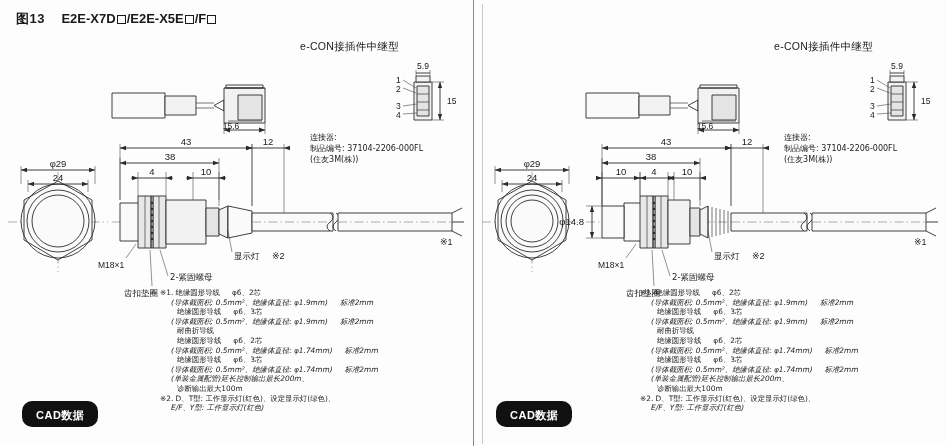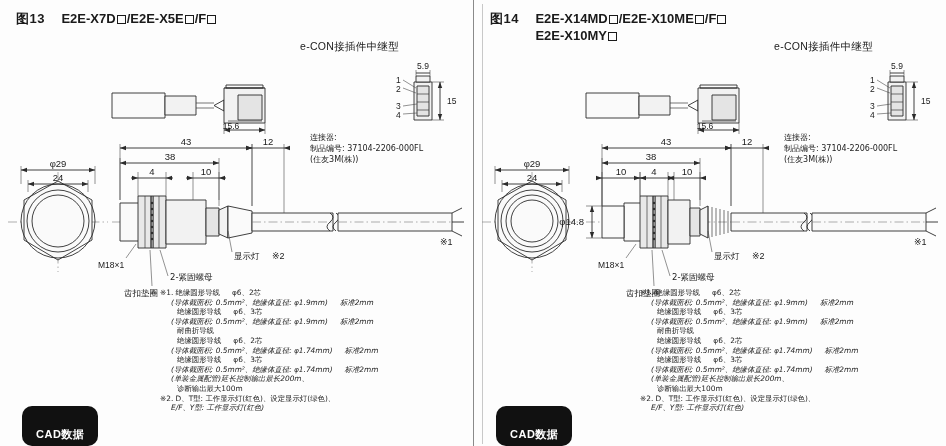--- a/index.html
+++ b/index.html
@@ -58,24 +58,24 @@
     font-family: "DejaVu Sans", "Liberation Sans", sans-serif;
   }
   .panel.right .notes { left: 166px; }
   .notes .ln { white-space: nowrap; }
   .notes .i1 { padding-left: 11px; font-style: italic; }
   .notes .i2 { padding-left: 17px; }
   .notes .tail { display: inline-block; padding-left: 12px; }
 
   
   .cad-btn {
-    position: absolute; left: 22px; bottom: 0;
+    position: absolute; left: 22px; bottom: 19px;
     background: #111; color: #fff;
     font-size: 11px; font-weight: bold;
-    padding: 21px 14px 4px 14px;
+    padding: 7px 14px 4px 14px;
     border-radius: 10px;
     letter-spacing: .5px;
   }
   .panel.right .cad-btn { left: 22px; }
 
   text { font-family: "Liberation Sans", "DejaVu Sans", sans-serif; fill: #1a1a1a; }
   .dim  { font-size: 9.5px; }
   .dimS { font-size: 8.5px; }
   .lbl  { font-size: 8.5px; }
   .lblB { font-size: 9px; }
@@ -277,27 +277,20 @@
       <div class="ln">※2. D、T型: 工作显示灯(红色)、设定显示灯(绿色)、</div>
       <div class="ln i1">E/F、Y型: 工作显示灯(红色)</div>
     </div>
 
     <div class="cad-btn">CAD数据</div>
   </div>
 
   <div class="panel right">
     <div class="inner-frame"></div>
 
-    <div class="hdr">
-      <span class="fig-no">图14</span>
-      <span class="fig-title">
-        <span>E2E-X14MD<span class="sq"></span>/E2E-X10ME<span class="sq"></span>/F<span class="sq"></span></span><br>
-        <span>E2E-X10MY<span class="sq"></span></span>
-      </span>
-    </div>
     <div class="subtitle">e-CON接插件中继型</div>
 
     <svg class="draw">
 
       <g>
         <path class="body-l" d="M112 93 L165 93 L165 118 L112 118 Z"></path>
         <path class="body-f" d="M165 96 L196 96 L196 115 L165 115 Z"></path>
         <path class="lnT" d="M196 103 L214 103 M196 108 L214 108"></path>
         <path class="ln" d="M214 105.5 L224 100 L224 111 Z" fill="#2b2b2b"></path>
         <path class="body-f" d="M224 88 L265 88 L265 123 L224 123 Z"></path>

